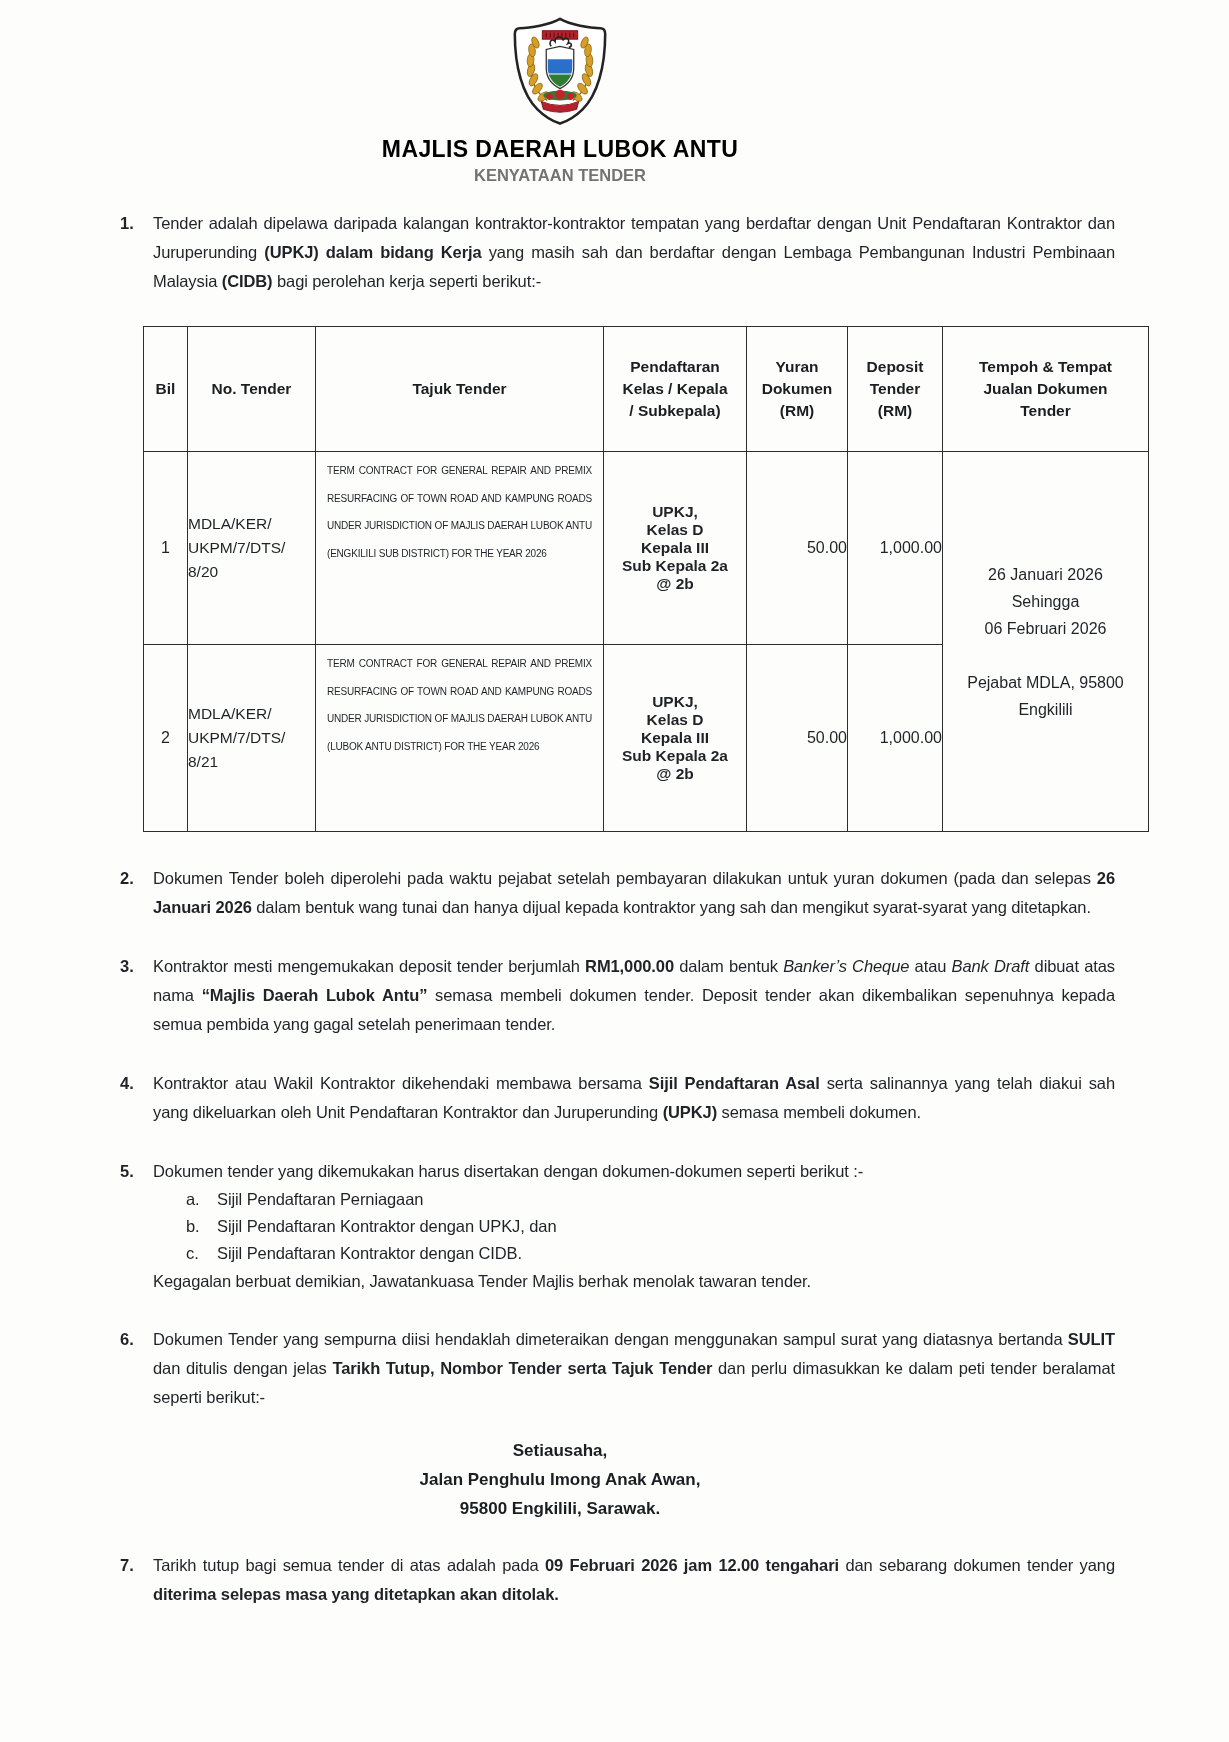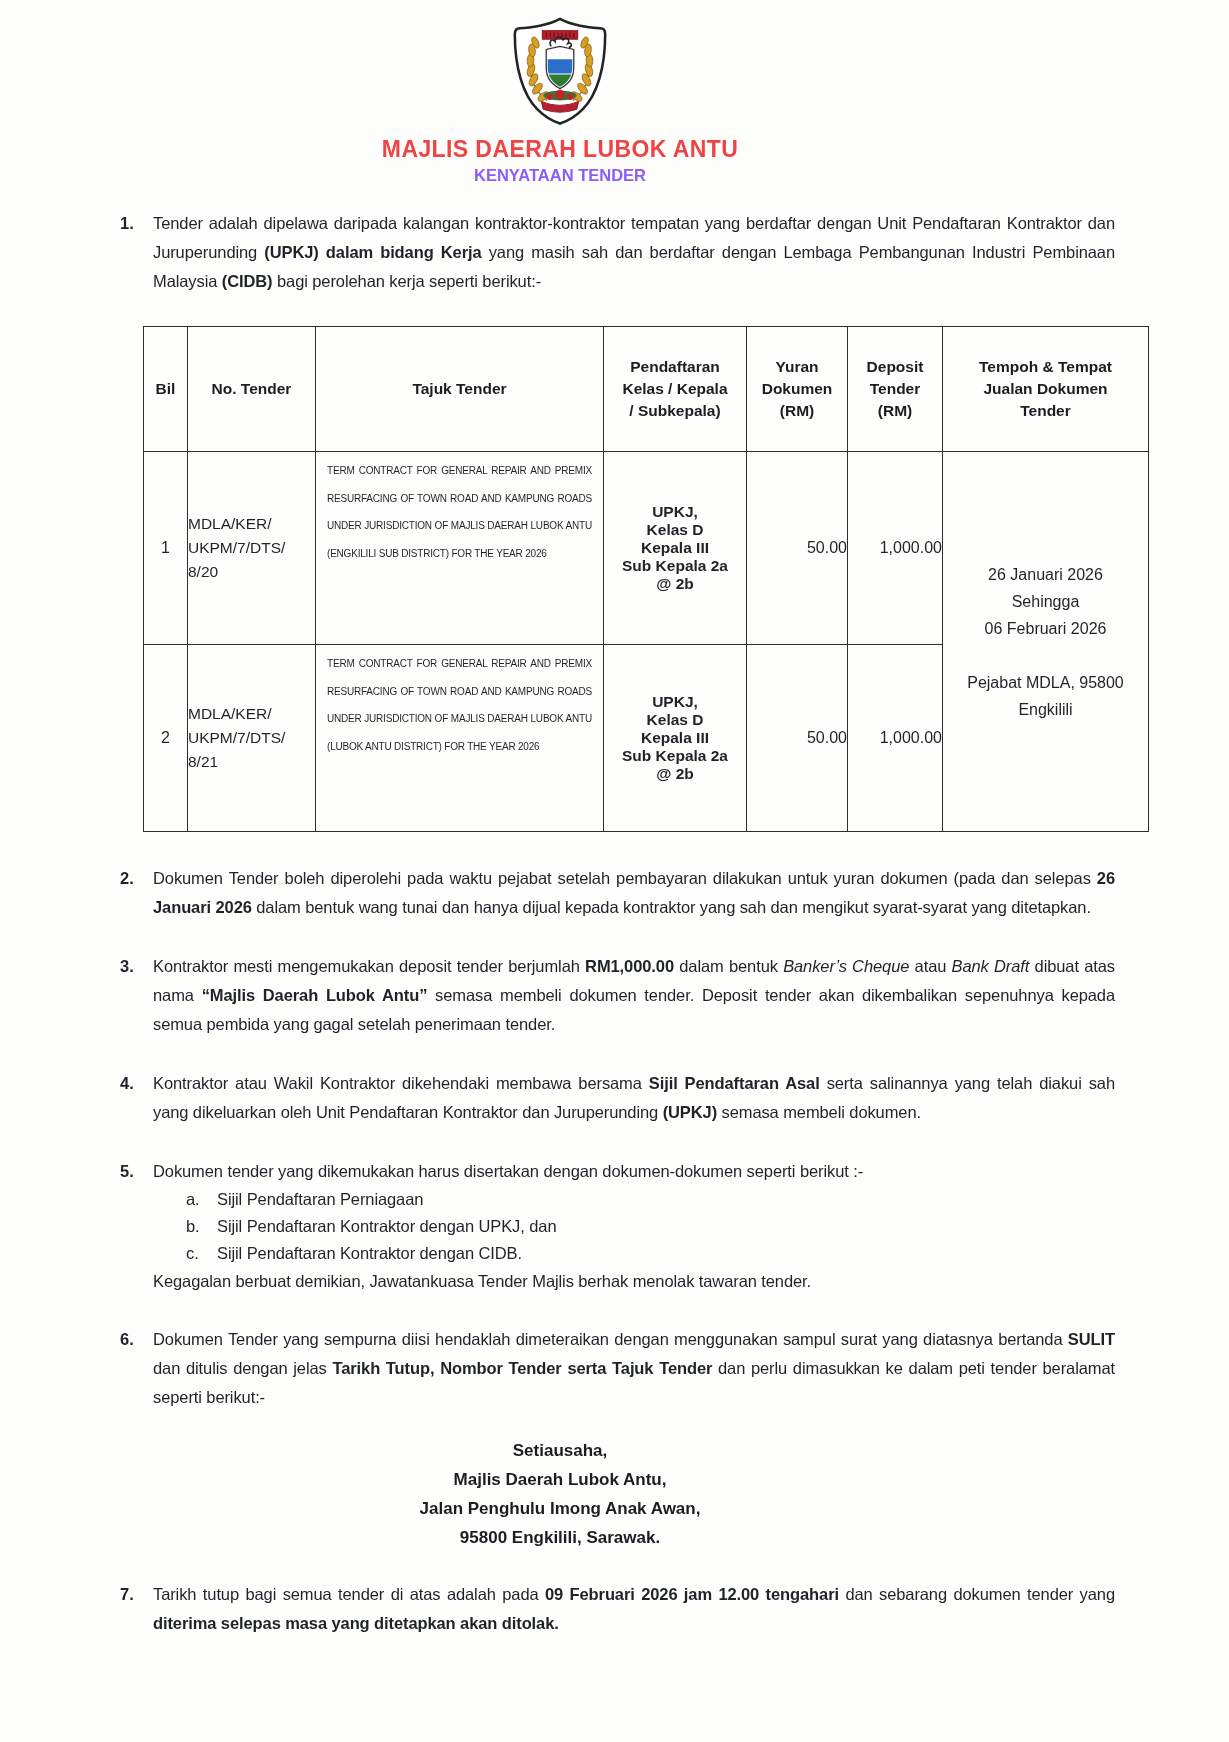--- a/index.html
+++ b/index.html
@@ -10,22 +10,22 @@
     width:1229px; height:1742px;
     margin:0 auto;
     background:#fdfdfc;
     color:#1f2327;
     overflow:hidden;
     padding-top:16px;
   }
   
   .doc-header { width:1120px; text-align:center; }
   .crest { display:block; margin:0 auto; }
-  .org-title { font-size:23px; font-weight:700; letter-spacing:.4px; margin-top:10px; color:#ef4444; }
-  .doc-title { font-size:16.5px; font-weight:700; margin-top:3px; color:#8b5cf6; }
+  .org-title { font-size:23px; font-weight:700; letter-spacing:.4px; margin-top:10px; color:#000000; }
+  .doc-title { font-size:16.5px; font-weight:700; margin-top:3px; color:#737373; }
   
   .doc-body { margin-left:120px; width:995px; margin-top:24px; }
   .para { display:flex; margin-bottom:30px; }
   .para .num { width:33px; flex:none; font-weight:700; font-size:16.5px; line-height:29px; }
   .ptext { flex:1; text-align:justify; font-size:16.5px; line-height:29px; letter-spacing:-0.1px; }
   .subitem { display:flex; margin-left:33px; font-size:16.5px; line-height:27px; }
   .subitem .letter { width:31px; flex:none; }
   .p5footer { font-size:16.5px; line-height:27px; margin-top:1px; }
   
   table.tender { border-collapse:collapse; margin:0 0 32px 23px; table-layout:fixed; width:1005px; }
@@ -208,21 +208,20 @@
       </div>
     </section>
 
     <section class="para" style="margin-bottom:24px;">
       <span class="num">6.</span>
       <p class="ptext"><span>Dokumen Tender yang sempurna diisi hendaklah dimeteraikan dengan menggunakan sampul surat yang diatasnya bertanda </span><span style="font-weight: 700;">SULIT</span><span> dan ditulis dengan jelas </span><span style="font-weight: 700;">Tarikh Tutup, Nombor Tender serta Tajuk Tender</span><span> dan perlu dimasukkan ke dalam peti tender beralamat seperti berikut:-</span></p>
     </section>
 
     <div class="address">
       <div>Setiausaha,</div>
-      <div>Majlis Daerah Lubok Antu,</div>
       <div>Jalan Penghulu Imong Anak Awan,</div>
       <div>95800 Engkilili, Sarawak.</div>
     </div>
 
     <section class="para">
       <span class="num">7.</span>
       <p class="ptext"><span>Tarikh tutup bagi semua tender di atas adalah pada </span><span style="font-weight: 700;">09 Februari 2026  jam 12.00 tengahari</span><span>  dan sebarang dokumen tender yang </span><span style="font-weight: 700;">diterima selepas masa yang ditetapkan akan ditolak.</span></p>
     </section>
 
   </main>

